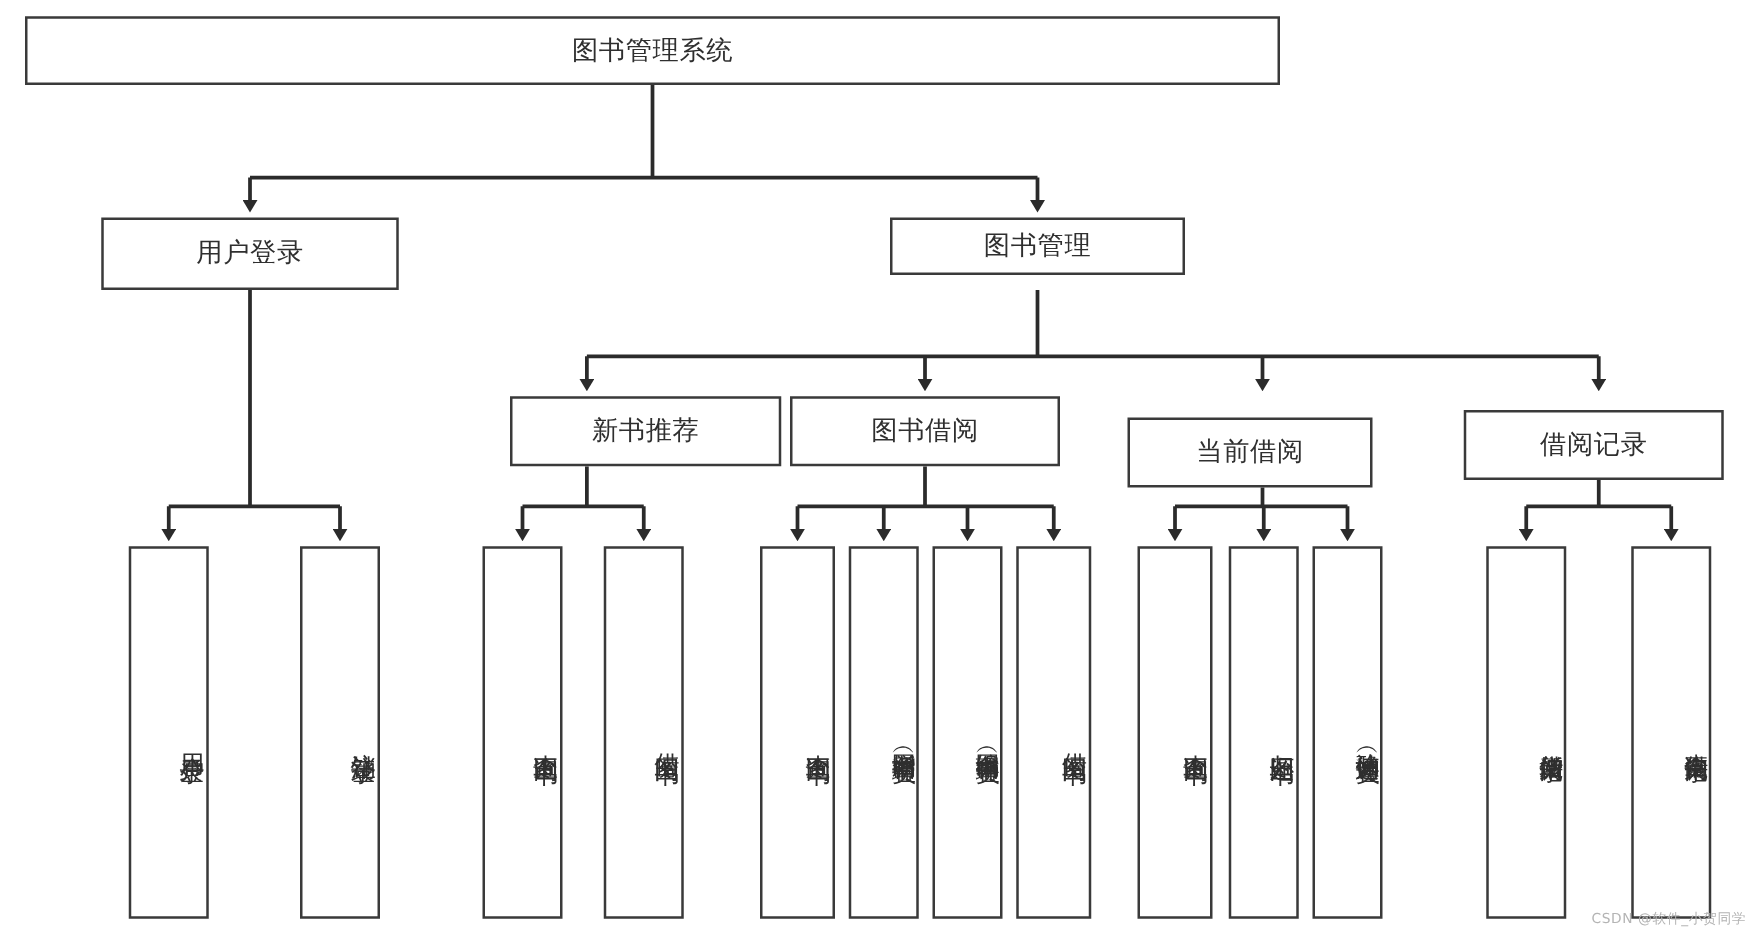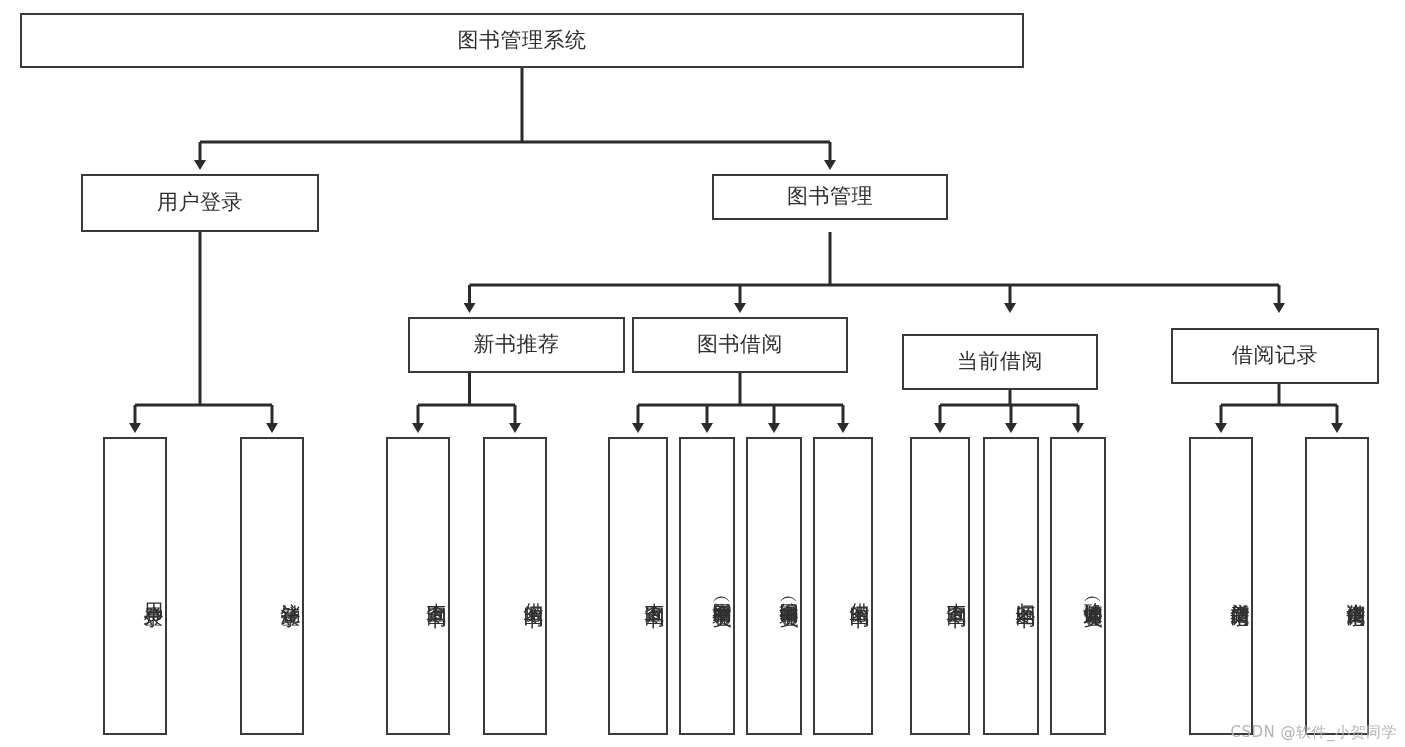--- a/index.html
+++ b/index.html
@@ -60,21 +60,21 @@
     display: block;
     white-space: pre;
   }
   .node.vert .node-label {
     white-space: normal;
   }
   #watermark {
     position: absolute;
     right: 8px;
     bottom: 5px;
-    font-size: 15px;
+    font-size: 11px;
     color: #b4b4b4;
     letter-spacing: 0.5px;
     user-select: none;
   }
 </style>
 </head>
 <body>
 
 <div id="diagram-canvas">
 

